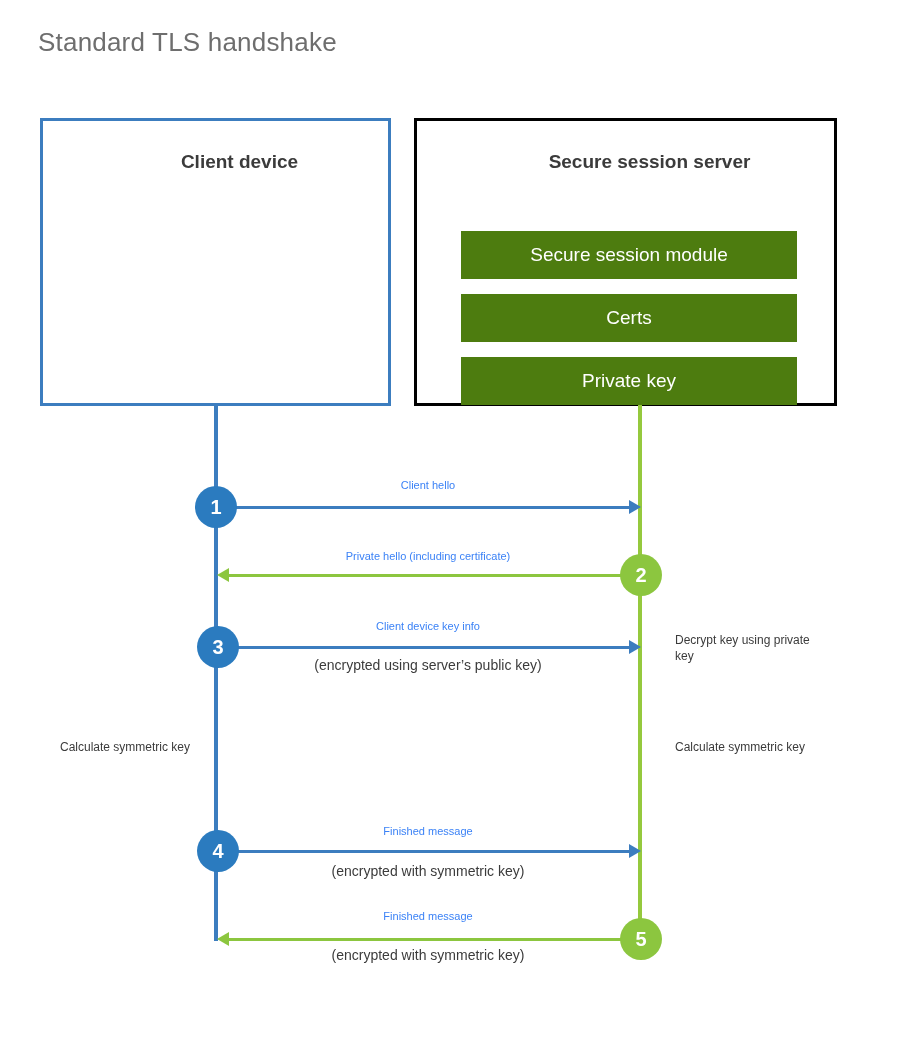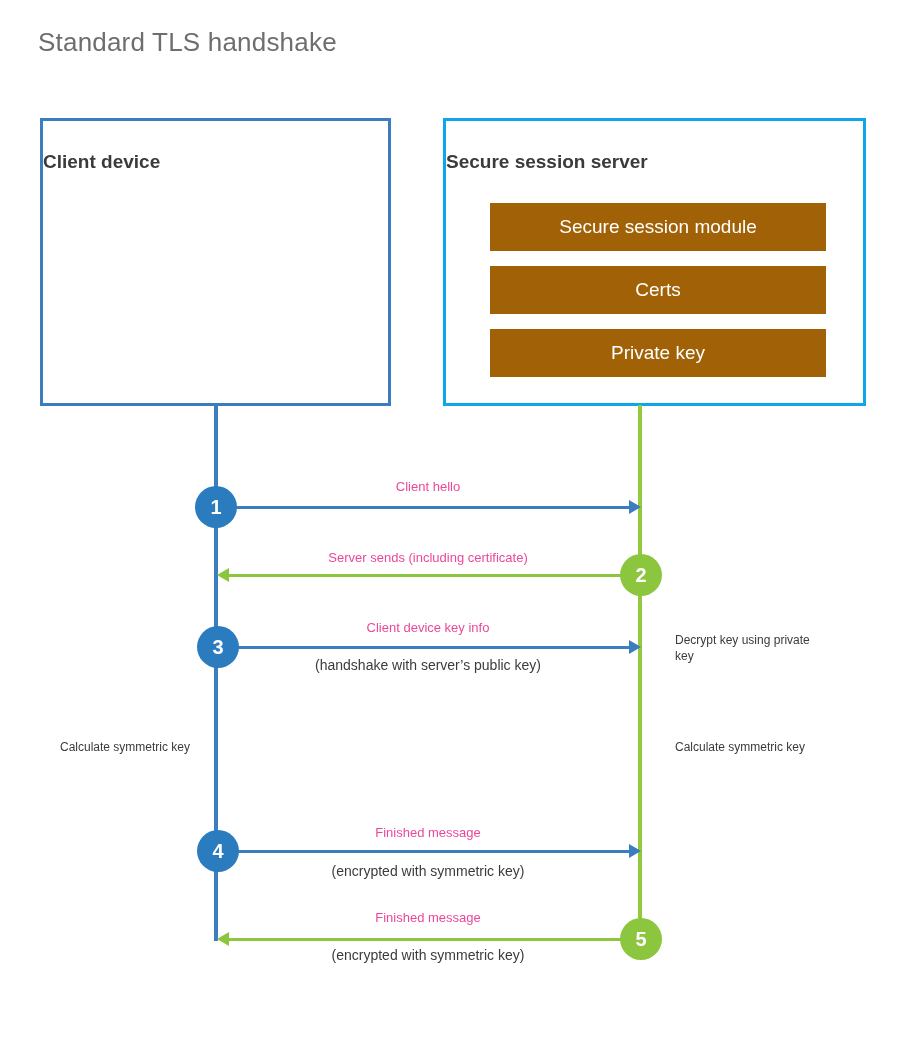--- a/index.html
+++ b/index.html
@@ -40,35 +40,37 @@
     box-sizing: border-box;
   }
   .party-box.client {
     left: 40px;
     top: 118px;
     width: 351px;
     height: 288px;
     border: 3px solid #3c7dbf;
   }
   .party-box.server {
-    left: 443px;
+    left: 414px;
     top: 118px;
     width: 423px;
     height: 288px;
-    border: 3px solid #0ea5e9;
+    border: 3px solid #000000;
     text-decoration: underline;
   }
   .party-title {
     position: absolute;
     left: 0;
     width: 100%;
     top: 30px;
+    text-align: center;
     font-size: 19px;
     font-weight: bold;
     color: #3b3b3b;
+    padding-left: 24px;
   }
 
   
   .client-app-block {
     position: absolute;
     left: 37px;
     top: 79px;
     width: 277px;
     height: 177px;
     background: #69a7da;
@@ -82,27 +84,28 @@
     line-height: 1.35;
     padding: 0 14px;
     box-sizing: border-box;
   }
 
   .server-block {
     position: absolute;
     left: 44px;
     width: 336px;
     height: 48px;
-    background: #a16207;
+    background: #4d7c0f;
     color: #ffffff;
     font-size: 19px;
     display: flex;
     align-items: center;
     justify-content: center;
     text-align: center;
+    margin-top: 28px;
   }
   .server-block.b0 { top: 82px; }
   .server-block.b1 { top: 145px; }
   .server-block.b2 { top: 208px; }
 
   
   .lifeline {
     position: absolute;
     width: 4px;
   }
@@ -149,22 +152,22 @@
     align-items: center;
     justify-content: center;
     z-index: 5;
   }
   .step-circle.blue  { background: #2b7bbf; }
   .step-circle.green { background: #8cc63f; }
 
   
   .arrow-label {
     position: absolute;
-    font-size: 13px;
-    color: #ec4899;
+    font-size: 11px;
+    color: #3b82f6;
     text-align: center;
     white-space: nowrap;
     transform: translateX(-50%);
   }
   .arrow-sublabel {
     position: absolute;
     font-size: 14px;
     color: #3b3b3b;
     text-align: center;
     white-space: nowrap;
@@ -208,27 +211,27 @@
   <div class="lifeline server"></div>
 
   <div class="arrow-line c2s" style="left:216px; top:506px; width:414px;"></div>
   <div class="arrow-head right" style="left:629px; top:500px;"></div>
   <div class="step-circle blue" style="left:195px; top:486px;">1</div>
   <div class="arrow-label" style="left:428px; top:479px;">Client hello</div>
 
   <div class="arrow-line s2c" style="left:229px; top:574px; width:410px;"></div>
   <div class="arrow-head left" style="left:217px; top:568px;"></div>
   <div class="step-circle green" style="left:620px; top:554px;">2</div>
-  <div class="arrow-label" style="left:428px; top:550px;">Server sends (including certificate)</div>
+  <div class="arrow-label" style="left:428px; top:550px;">Private hello (including certificate)</div>
 
   <div class="arrow-line c2s" style="left:216px; top:646px; width:414px;"></div>
   <div class="arrow-head right" style="left:629px; top:640px;"></div>
   <div class="step-circle blue" style="left:197px; top:626px;">3</div>
   <div class="arrow-label" style="left:428px; top:620px;">Client device key info</div>
-  <div class="arrow-sublabel" style="left:428px; top:657px;">(handshake with server’s public key)</div>
+  <div class="arrow-sublabel" style="left:428px; top:657px;">(encrypted using server’s public key)</div>
 
   <div class="side-note left-aligned" style="left:675px; top:632px; width:150px;">Decrypt key using private key</div>
 
   <div class="side-note right-aligned" style="left:190px; top:739px; width:150px;">Calculate symmetric key</div>
   <div class="side-note left-aligned" style="left:675px; top:739px; width:150px;">Calculate symmetric key</div>
 
   <div class="arrow-line c2s" style="left:216px; top:850px; width:414px;"></div>
   <div class="arrow-head right" style="left:629px; top:844px;"></div>
   <div class="step-circle blue" style="left:197px; top:830px;">4</div>
   <div class="arrow-label" style="left:428px; top:825px;">Finished message</div>

